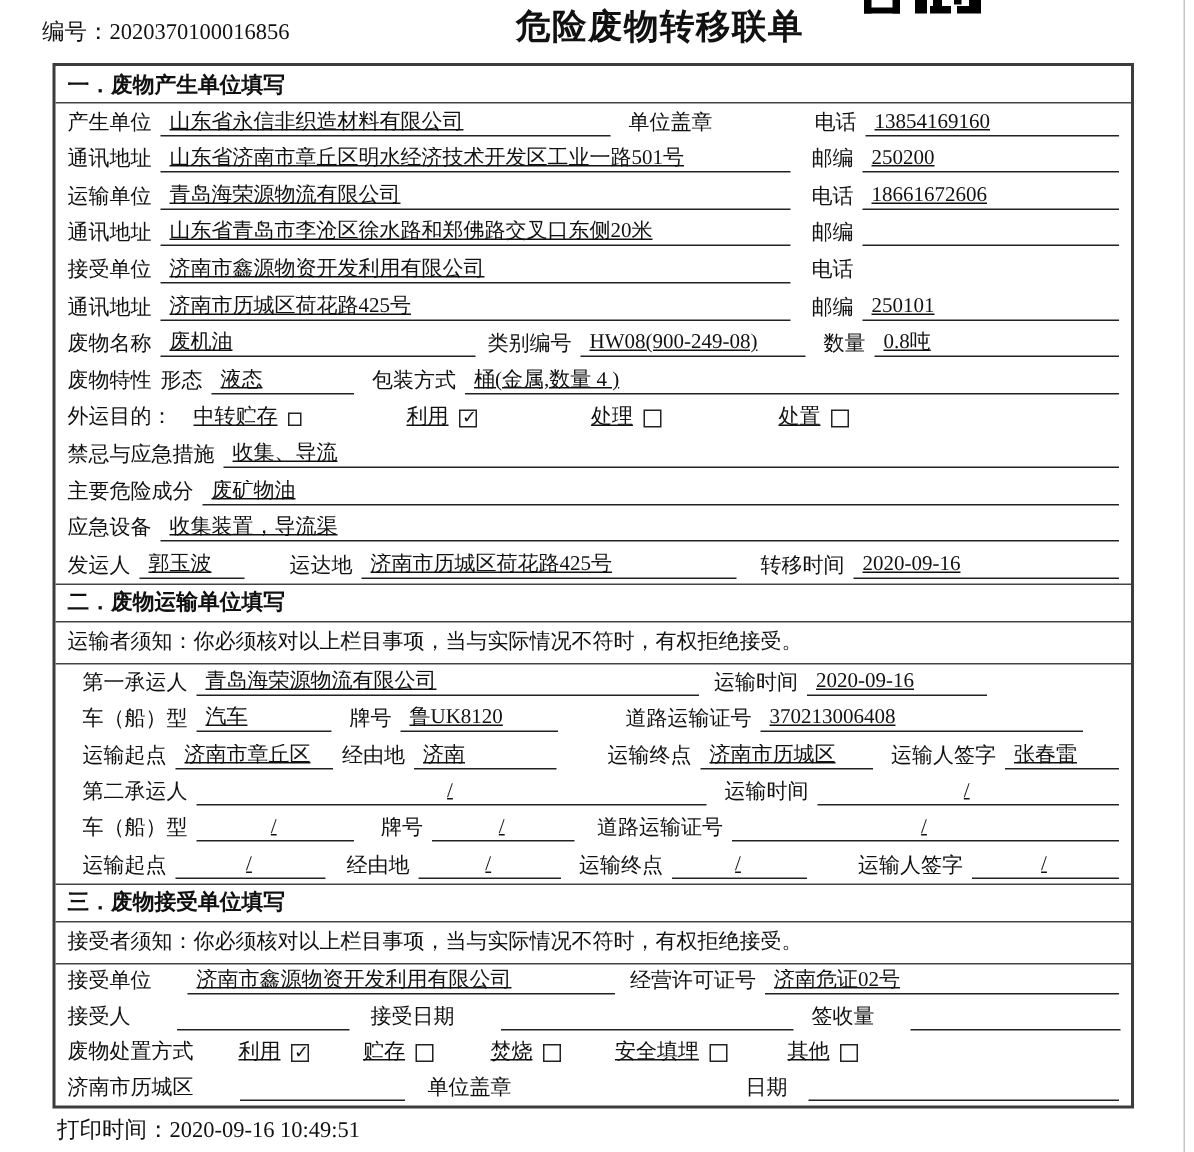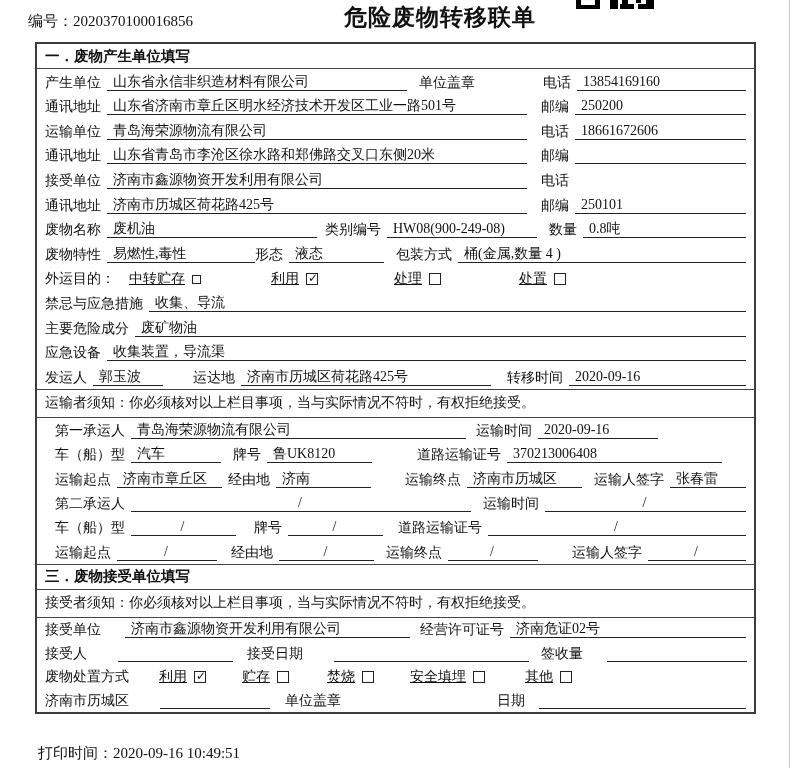--- a/index.html
+++ b/index.html
@@ -26,21 +26,21 @@
     font-family:"Liberation Sans","DejaVu Sans",sans-serif; }
   .notice { height:28px; display:flex; align-items:center; padding-left:8px;
     border-bottom:1px solid #444; font-size:14px; }
 
   .row { display:flex; align-items:flex-end; padding:0 6px 3px 8px; }
   .s1-row { height:24.6px; }
   .s2-row { height:24.3px;padding-left:18px; }
   .s3-row { height:23.5px; }
   .lbl { white-space:nowrap; margin-right:6px; line-height:16px; }
   .fld { border-bottom:1px solid #222; padding:0 2px 0 6px; white-space:nowrap;
-    line-height:16px; min-height:16px; overflow:hidden; }
+    line-height:16px; min-height:16px; overflow:hidden;text-decoration:underline; }
   .grow { flex:1; margin-right:2px; }
   .ctr { text-align:center; padding-left:0; }
 
   .opt { display:flex; align-items:center; white-space:nowrap;text-decoration:underline; }
   .opt-label { line-height:16px; }
   .cb { display:inline-block; width:12px; height:12px; border:1.4px solid #222;
     margin-left:7px; position:relative; background:#fff; }
   .cb.small { width:9px; height:9px; border-width:1.2px; }
   .tick { position:absolute; left:0; top:-3px; width:12px; text-align:center;
     font-size:12px; font-weight:bold; line-height:14px;
@@ -124,21 +124,20 @@
         <span class="lbl">废物名称</span>
         <span class="fld" style="width:210px">废机油</span>
         <span class="lbl" style="margin-left:8px">类别编号</span>
         <span class="fld" style="width:150px">HW08(900-249-08)</span>
         <span class="lbl" style="margin-left:12px">数量</span>
         <span class="fld grow">0.8吨</span>
       </div>
 
       <div class="row s1-row">
         <span class="lbl">废物特性</span>
-        <span class="fld" style="width:148px">易燃性,毒性</span>
         <span class="lbl" style="">形态</span>
         <span class="fld" style="width:95px">液态</span>
         <span class="lbl" style="margin-left:12px">包装方式</span>
         <span class="fld grow">桶(金属,数量 4 )</span>
       </div>
 
       <div class="row s1-row">
         <span class="lbl">外运目的：</span>
         <span class="opt" style="margin-left:8px">
           <span class="opt-label">中转贮存</span>
@@ -179,20 +178,21 @@
         <span class="lbl">发运人</span>
         <span class="fld" style="width:70px">郭玉波</span>
         <span class="lbl" style="margin-left:30px">运达地</span>
         <span class="fld" style="width:250px">济南市历城区荷花路425号</span>
         <span class="lbl" style="margin-left:16px">转移时间</span>
         <span class="fld grow">2020-09-16</span>
       </div>
     </div>
 
     <div class="sec">
+      <div class="sec-title">二．废物运输单位填写</div>
       <div class="notice">运输者须知：你必须核对以上栏目事项，当与实际情况不符时，有权拒绝接受。</div>
 
       <div class="row s2-row">
         <span class="lbl">第一承运人</span>
         <span class="fld" style="width:335px">青岛海荣源物流有限公司</span>
         <span class="lbl" style="margin-left:10px">运输时间</span>
         <span class="fld" style="width:120px">2020-09-16</span>
       </div>
 
       <div class="row s2-row">

